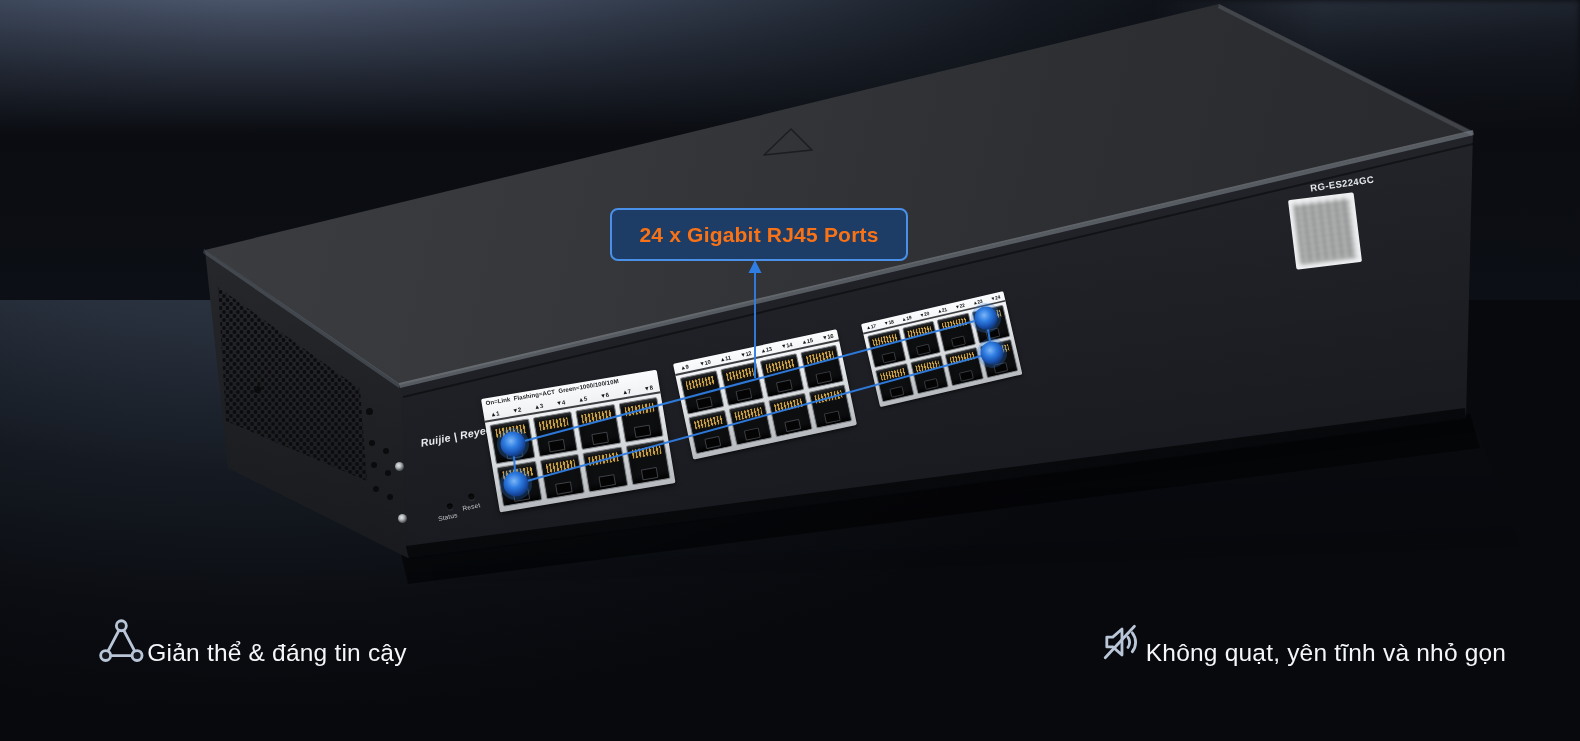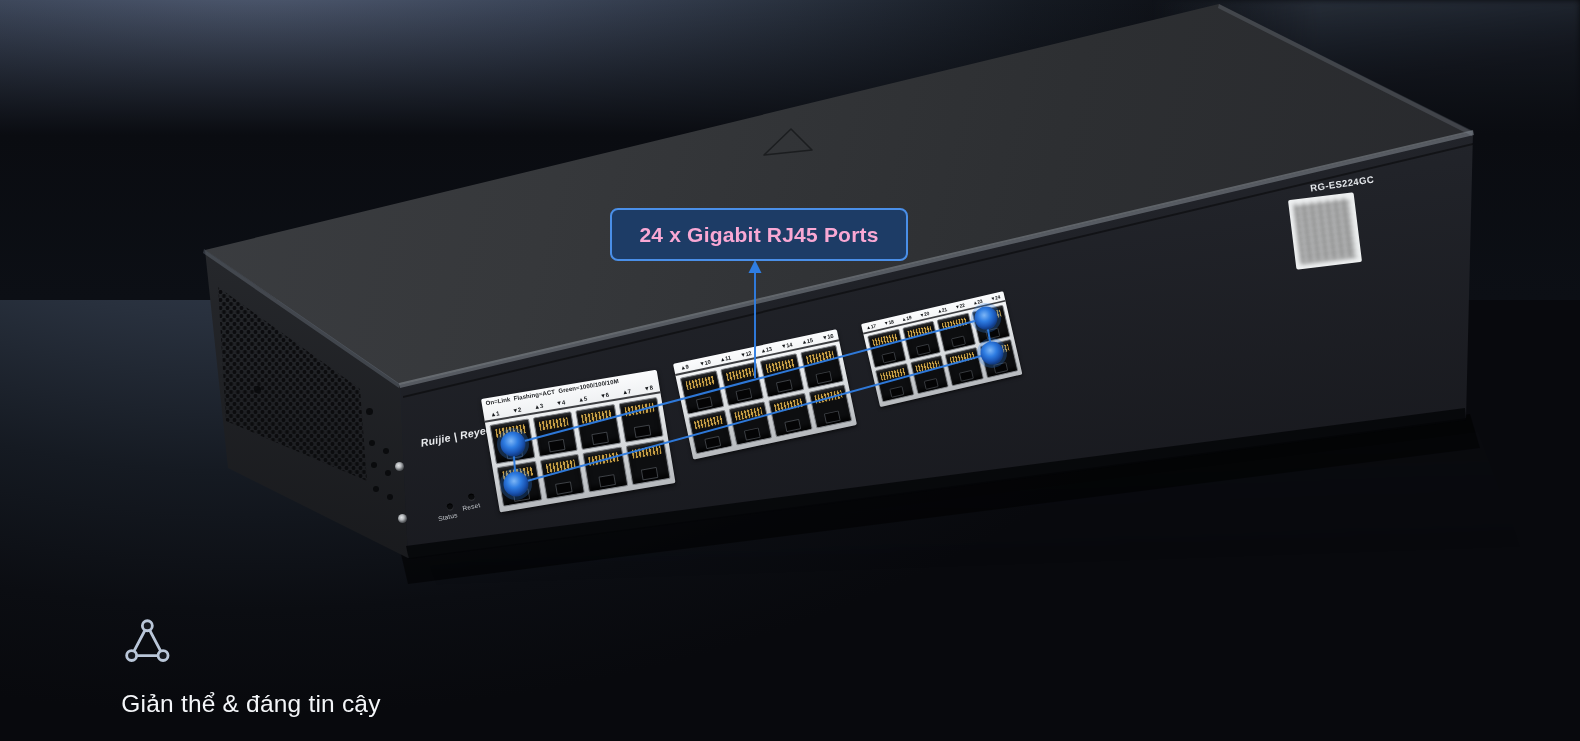--- a/index.html
+++ b/index.html
@@ -84,28 +84,28 @@
       box-shadow:inset 0 2px 3px rgba(255,255,255,.14), inset 0 -4px 5px rgba(0,0,0,.85);}
   .rj45::before{content:"";position:absolute;left:4px;right:4px;top:4px;height:9px;border-radius:1px;
       background:repeating-linear-gradient(90deg,#c59d45 0 1.5px,#241f12 1.5px 3.5px);}
   .rj45::after{content:"";position:absolute;left:50%;transform:translateX(-50%);bottom:2px;
       width:14px;height:9px;background:#040405;border:1px solid #3d4045;border-radius:1px;}
 
   
   .callout{position:absolute;left:610px;top:208px;width:298px;height:53px;
       background:var(--callout-bg);border:2px solid var(--callout-border);border-radius:8px;
       display:flex;align-items:center;justify-content:center;box-sizing:border-box;
-      color:#f9a8d4;font-size:21px;font-weight:bold;letter-spacing:.2px;}
+      color:#f97316;font-size:21px;font-weight:bold;letter-spacing:.2px;}
 
   .overlay{position:absolute;inset:0;pointer-events:none;}
   .overlay line{stroke:var(--accent);stroke-width:2;opacity:.95;}
 
   
   .feature{position:absolute;top:616px;transform:translateX(-50%);
-      display:flex;flex-direction:column;width:max-content;}
+      display:flex;flex-direction:row;align-items:center;width:max-content;}
   .feature svg{stroke:var(--icon-color);fill:none;stroke-linecap:round;stroke-linejoin:round;}
   .feature-label{margin-top:22px;font-size:24.5px;color:var(--caption-color);letter-spacing:.2px;}
   .f1{left:251px;} .f2{left:756px;} .f3{left:1300px;}
 </style>
 </head>
 <body>
 
 <div class="stage">
 
   <div class="abs bg-wall"></div>
@@ -250,14 +250,23 @@
 
   <div class="feature f1">
     <svg width="52" height="52" viewBox="0 0 48 48" stroke-width="2.6">
       <path d="M24 9 L9.5 36.5 H38.5 Z"></path>
       <circle cx="24" cy="9" r="4.6" fill="#14171d"></circle>
       <circle cx="9.5" cy="36.5" r="4.6" fill="#14171d"></circle>
       <circle cx="38.5" cy="36.5" r="4.6" fill="#14171d"></circle>
     </svg>
     <div class="feature-label">Giản thể &amp; đáng tin cậy</div>
   </div>
+  <div class="feature f3">
+    <svg width="52" height="52" viewBox="0 0 48 48" stroke-width="2.6">
+      <path d="M12 19.5 h5.5 L26 12 v24 l-8.5 -7.5 H12 Z"></path>
+      <path d="M31.5 19.5 a8.5 8.5 0 0 1 0 9.5"></path>
+      <path d="M35.5 15.5 a14 14 0 0 1 0 17.5"></path>
+      <line x1="10.5" y1="38.5" x2="37.5" y2="9.5"></line>
+    </svg>
+    <div class="feature-label">Không quạt, yên tĩnh và nhỏ gọn</div>
+  </div>
 
 </div>
 
 </body></html>

